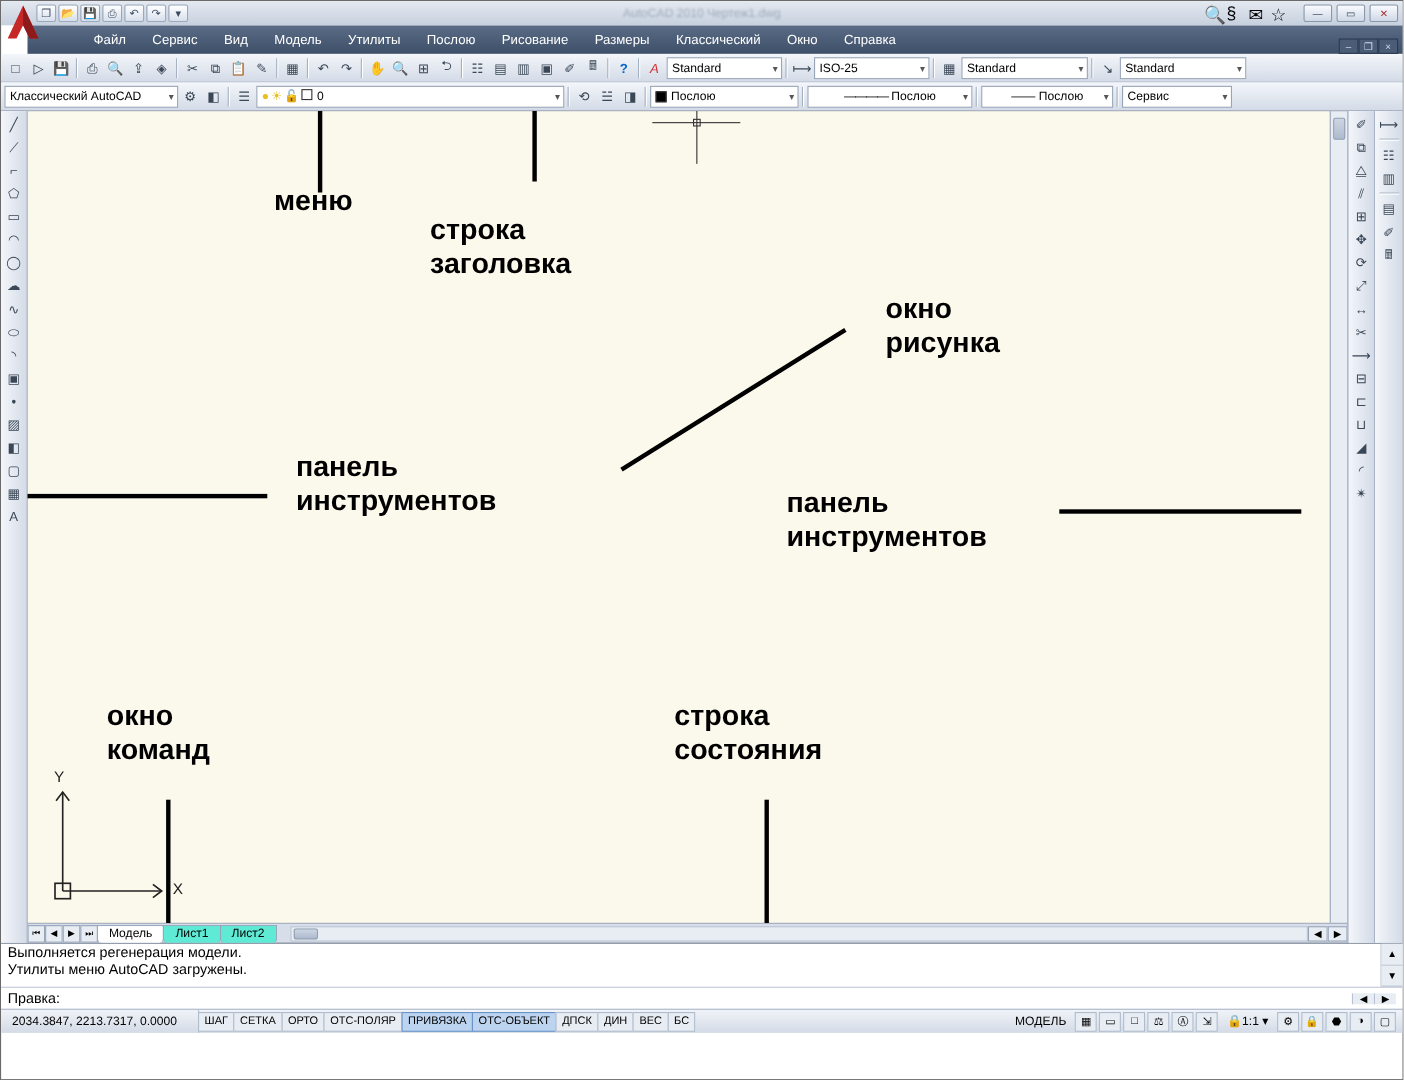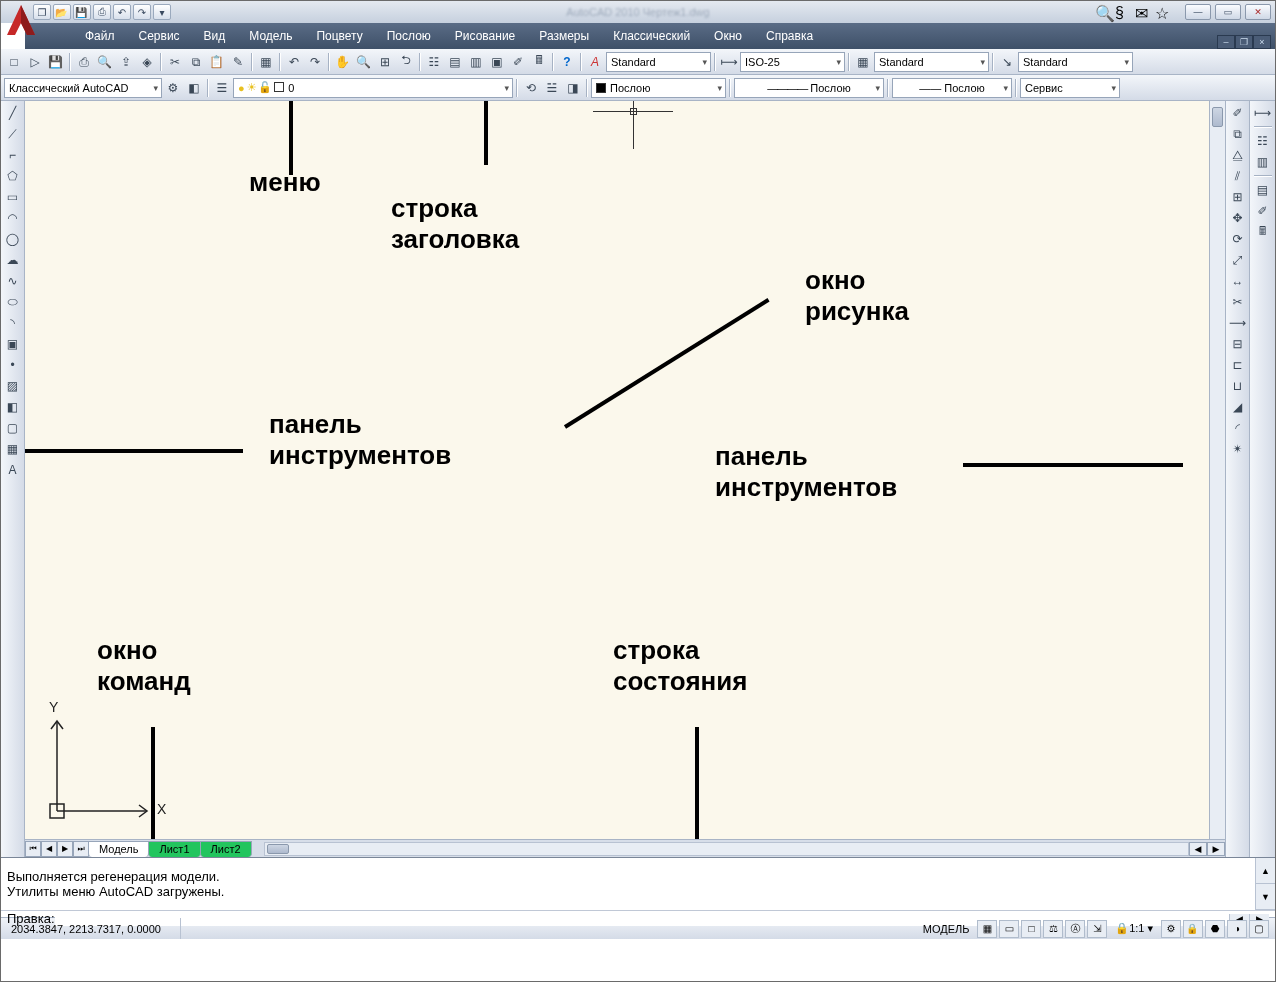--- a/index.html
+++ b/index.html
@@ -59,30 +59,30 @@
 
 
 .ucs{position:absolute;left:22px;bottom:14px;}
 .ucs-svg{width:120px;height:120px;}
 .ucs-label{position:absolute;font-size:14px;font-family:Arial;color:#222;}
 
 
 .sheet-row{height:18px;background:#d7dee9;border-top:1px solid #a8b4c6;display:flex;align-items:center;font-size:11px;}
 .sheet-nav{display:flex;}
 .sheet-nav .snb{width:16px;height:16px;border:1px solid #97a5b9;background:#e8edf4;display:flex;align-items:center;justify-content:center;font-size:8px;cursor:pointer;}
-.sheet-tab{padding:0 10px;height:16px;border:1px solid #97a5b9;border-bottom:none;background:#22c55e;display:flex;align-items:center;cursor:pointer;margin-left:-1px;border-radius:0 0 4px 4px;}
+.sheet-tab{padding:0 10px;height:16px;border:1px solid #97a5b9;border-bottom:none;background:#5eead4;display:flex;align-items:center;cursor:pointer;margin-left:-1px;border-radius:0 0 4px 4px;}
 .sheet-tab.active{background:#fff;font-weight:normal;}
 .hscroll-track{flex:1;margin-left:12px;height:14px;background:#e8edf4;border:1px solid #b8c2d2;position:relative;}
 .hscroll-track .hthumb{position:absolute;left:2px;top:1px;bottom:1px;width:22px;background:linear-gradient(#cdd6e3,#aebace);border:1px solid #8a98ac;border-radius:2px;}
 .sheet-end{display:flex;gap:0;}
 .sheet-end .sebtn{width:18px;height:14px;border:1px solid #97a5b9;background:#e8edf4;display:flex;align-items:center;justify-content:center;font-size:9px;cursor:pointer;}
 
 
 .cmdwin{height:60px;background:#fff;border-top:1px solid #7a8698;font-family:"Courier New",monospace;font-size:13px;display:flex;flex-direction:column;}
-.cmdlog{flex:1;padding:11px 6px;line-height:15px;overflow:hidden;white-space:pre;}
+.cmdlog{flex:1;padding:0 6px;line-height:15px;overflow:hidden;white-space:pre;}
 .cmdline{height:20px;border-top:1px solid #c0c8d6;display:flex;align-items:center;padding:0 6px;}
 .cmdline input{flex:1;border:none;outline:none;font-family:inherit;font-size:13px;}
 .cmd-scroll{width:20px;display:flex;flex-direction:column;border-left:1px solid #b8c2d2;}
 .cmd-scroll .csb{flex:1;display:flex;align-items:center;justify-content:center;font-size:9px;background:#e8edf4;border-bottom:1px solid #b8c2d2;cursor:pointer;}
 
 
 .statusbar{height:22px;background:linear-gradient(#f0f3f8,#d4dbe7);border-top:1px solid #a8b4c6;display:flex;align-items:center;font-size:11px;}
 .coords{padding:0 10px;min-width:180px;border-right:1px solid #b8c2d2;height:100%;display:flex;align-items:center;}
 .stog{padding:0 5px;height:18px;border:1px solid #b0bccc;margin-left:-1px;background:#e8edf4;display:flex;align-items:center;cursor:pointer;font-size:10px;}
 .stog.active{background:#bcd4f0;border-color:#6a94c8;}
@@ -130,21 +130,21 @@
         <div class="wbtn close">✕</div>
       </div>
     </div>
   </div>
 
   <div class="menubar">
     <div class="mitem">Файл</div>
     <div class="mitem">Сервис</div>
     <div class="mitem">Вид</div>
     <div class="mitem">Модель</div>
-    <div class="mitem">Поцвету</div>
+    <div class="mitem">Утилиты</div>
     <div class="mitem">Послою</div>
     <div class="mitem">Рисование</div>
     <div class="mitem">Размеры</div>
     <div class="mitem">Классический</div>
     <div class="mitem">Окно</div>
     <div class="mitem">Справка</div>
     <div class="mdi">
       <div class="mdibtn">–</div>
       <div class="mdibtn">❐</div>
       <div class="mdibtn">×</div>
@@ -381,20 +381,32 @@
       <input style="">
       <div class="cmd-scroll" style="width:40px;flex-direction:row;">
         <div class="csb" style="border-right:1px solid #b8c2d2;border-bottom:none">◀</div>
         <div class="csb" style="border-bottom:none">▶</div>
       </div>
     </div>
   </div>
 
   <div class="statusbar">
     <div class="coords">2034.3847, 2213.7317, 0.0000</div>
+    <div id="stogs" style="display:flex;">
+        <div class="stog">ШАГ</div>
+        <div class="stog">СЕТКА</div>
+        <div class="stog">ОРТО</div>
+        <div class="stog">ОТС-ПОЛЯР</div>
+        <div class="stog active">ПРИВЯЗКА</div>
+        <div class="stog active">ОТС-ОБЪЕКТ</div>
+        <div class="stog">ДПСК</div>
+        <div class="stog">ДИН</div>
+        <div class="stog">ВЕС</div>
+        <div class="stog">БС</div>
+      </div>
     <div class="status-right">
       <div class="slabel">МОДЕЛЬ</div>
       <div class="sbtn">▦</div>
       <div class="sbtn">▭</div>
       <div class="sbtn">□</div>
       <div class="sbtn">⚖</div>
       <div class="sbtn">Ⓐ</div>
       <div class="sbtn">⇲</div>
       <div class="slabel">🔒<span>1:1</span> ▾</div>
       <div class="sbtn">⚙</div>

